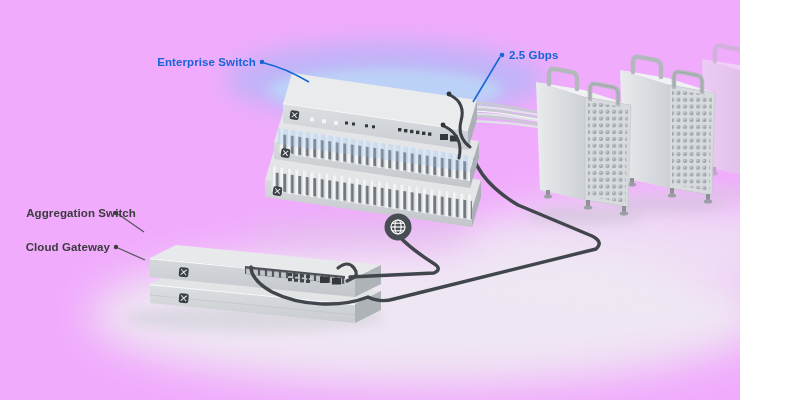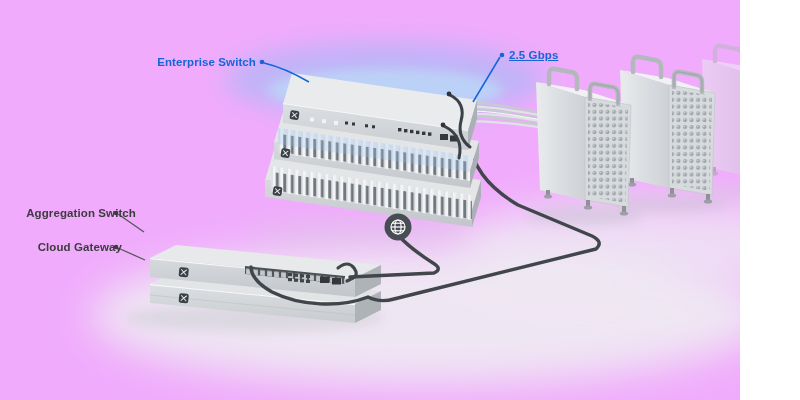--- a/index.html
+++ b/index.html
@@ -221,17 +221,17 @@
       <path d="M118,214 L144,232" fill="none" stroke="#55565a" stroke-width="1.3"></path>
     </g>
     <g>
       <circle cx="116" cy="247" r="2.2" fill="#3c3c3e"></circle>
       <path d="M118,248 L145,260" fill="none" stroke="#55565a" stroke-width="1.3"></path>
     </g>
   </g>
 </svg>
 
 <div class="lbl blue r" style="left:146px;top:56px;width:110px;">Enterprise Switch</div>
-<div class="lbl blue" style="left:509px;top:49px;text-decoration:underline;">2.5 Gbps</div>
+<div class="lbl blue" style="left:509px;top:49px;">2.5 Gbps</div>
 <div class="lbl dark r" style="left:0px;top:207px;width:110px;margin-left:26px;">Aggregation Switch</div>
-<div class="lbl dark r" style="left:12px;top:241px;width:110px;">Cloud Gateway</div>
+<div class="lbl dark r" style="left:0px;top:241px;width:110px;">Cloud Gateway</div>
 
 </div>
 
 </body></html>

